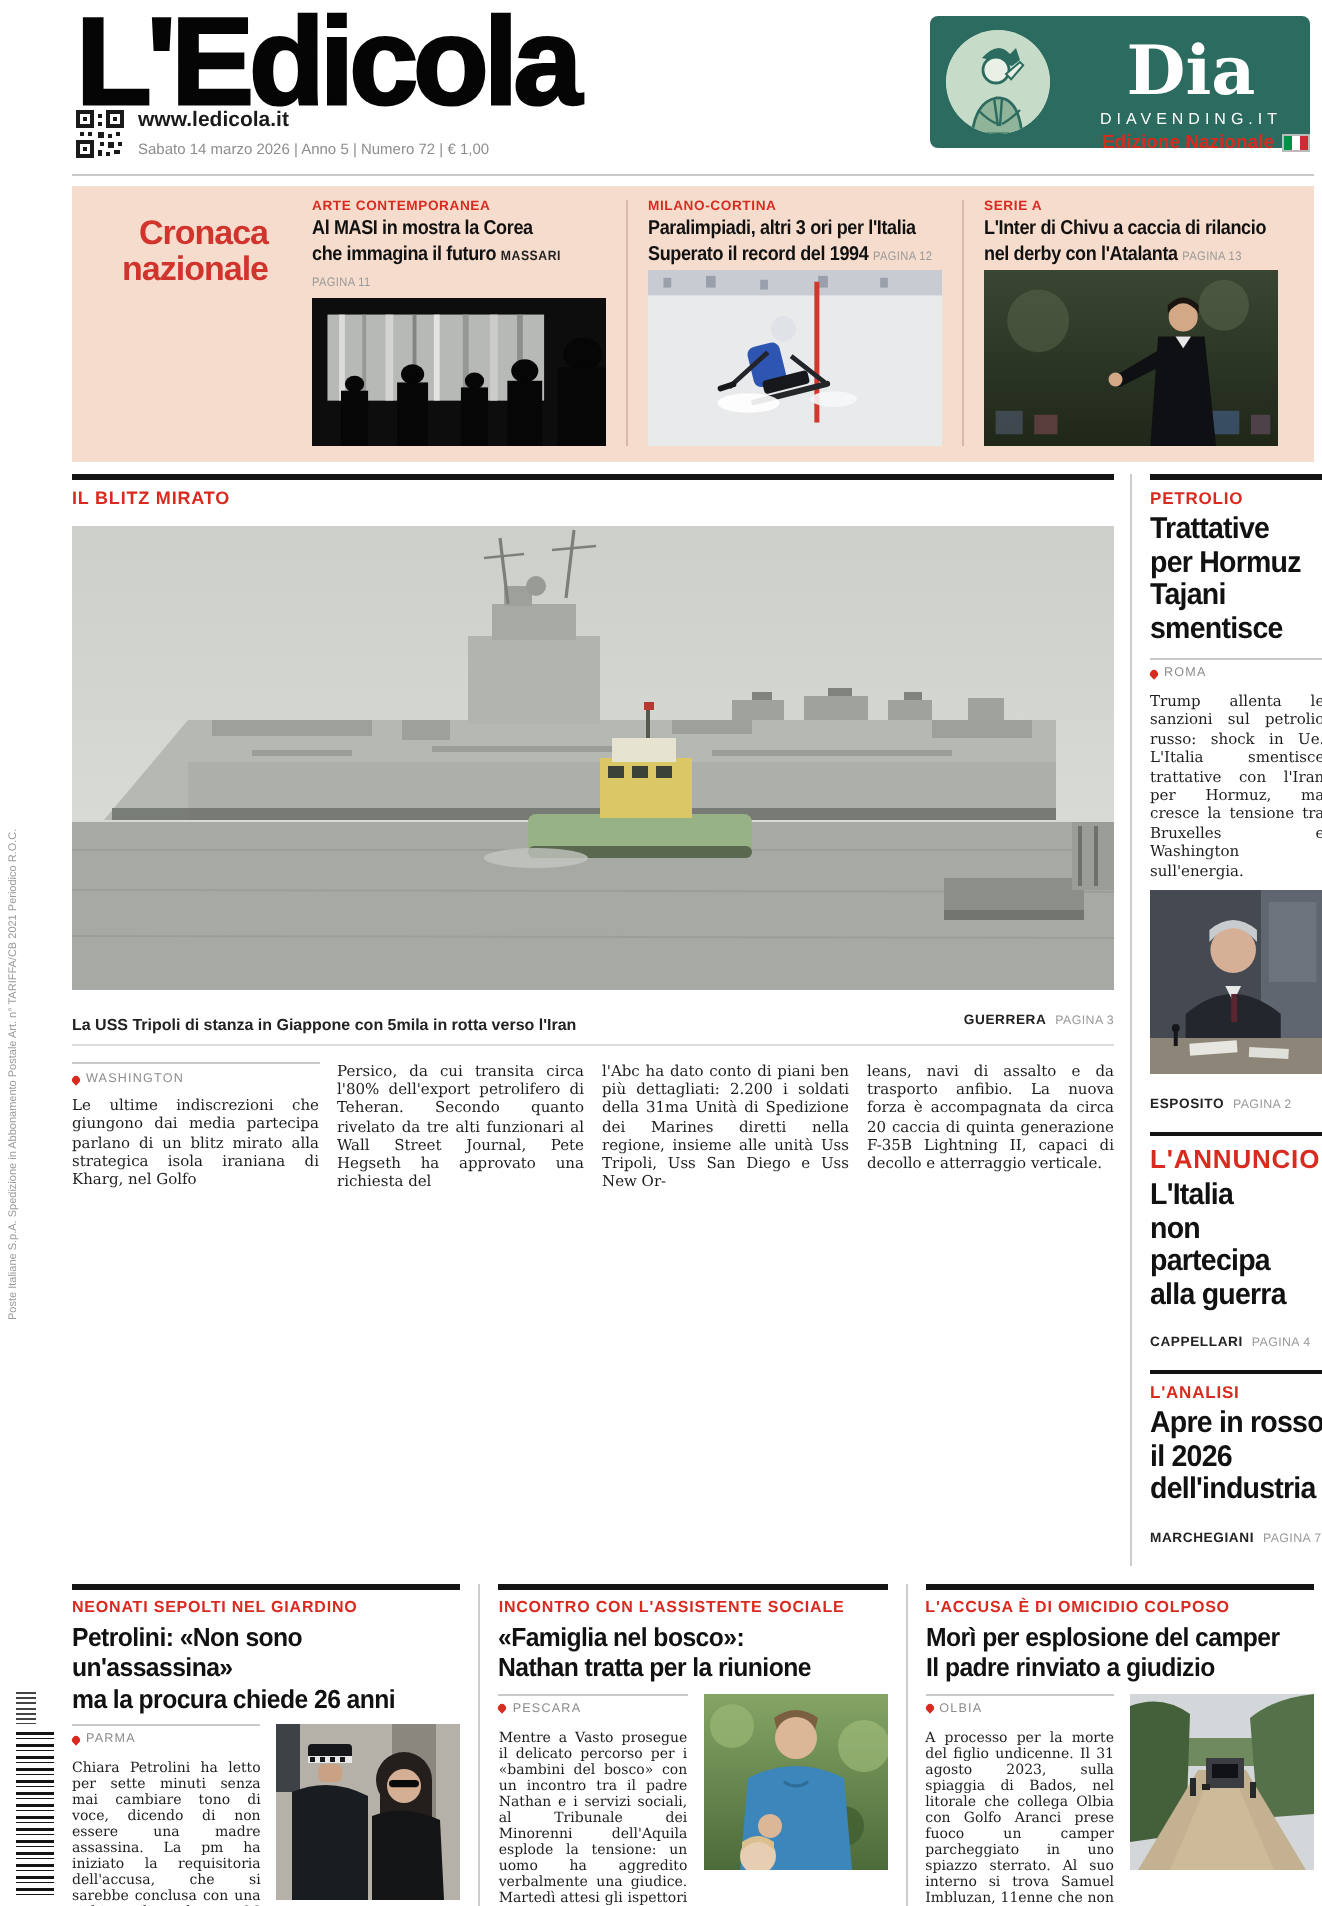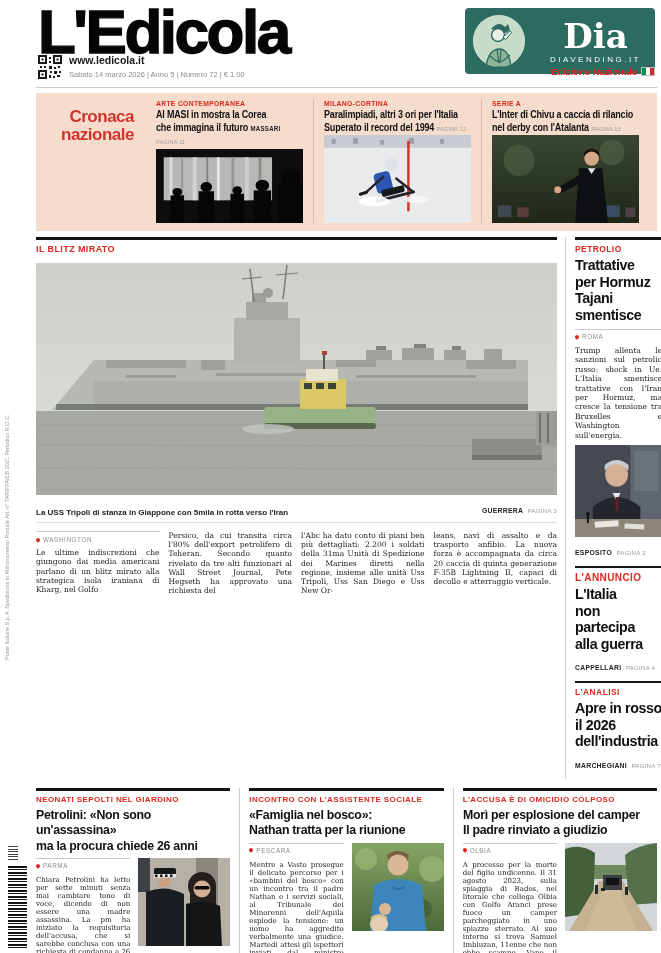--- a/index.html
+++ b/index.html
@@ -357,21 +357,21 @@
           <span class="cap">La USS Tripoli di stanza in Giappone con 5mila in rotta verso l'Iran</span>
           <span class="by"><b>GUERRERA</b> <span class="pg">PAGINA 3</span></span>
         </div>
 
         <div class="cols">
           <div class="col">
             <div class="dl">
               <span class="pin"></span>
               <span class="city">WASHINGTON</span>
             </div>
-            <span>Le ultime indiscrezioni che giungono dai media americani parlano di un blitz mirato alla strategica isola iraniana di Kharg, nel Golfo</span>
+            <span>Le ultime indiscrezioni che giungono dai media partecipa parlano di un blitz mirato alla strategica isola iraniana di Kharg, nel Golfo</span>
           </div>
           <div class="col">Persico, da cui transita circa l'80% dell'export petrolifero di Teheran. Secondo quanto rivelato da tre alti funzionari al Wall Street Journal, Pete Hegseth ha approvato una richiesta del</div>
           <div class="col">l'Abc ha dato conto di piani ben più dettagliati: 2.200 i soldati della 31ma Unità di Spedizione dei Marines diretti nella regione, insieme alle unità Uss Tripoli, Uss San Diego e Uss New Or-</div>
           <div class="col">leans, navi di assalto e da trasporto anfibio. La nuova forza è accompagnata da circa 20 caccia di quinta generazione F-35B Lightning II, capaci di decollo e atterraggio verticale.</div>
         </div>
       </div>
 
       <div class="side-col">
 
         <div class="side-story">
@@ -399,21 +399,21 @@
             <rect x="20" y="76" width="24" height="6" fill="#e8e6e0" transform="rotate(-4 32 79)"></rect>
             <rect x="50" y="79" width="20" height="5" fill="#dfe0da" transform="rotate(3 60 81)"></rect>
             <rect x="12" y="70" width="2" height="8" fill="#15161a"></rect>
               <circle cx="13" cy="69" r="2" fill="#15161a"></circle>
           </svg>
           <div class="s-by by"><b>ESPOSITO</b> <span class="pg">PAGINA 2</span></div>
         </div>
 
         <div class="side-story">
           <div class="rule2"></div>
-          <div class="kicker" style="font-size:10px">L'ANNUNCIO</div>
+          <div class="kicker" style="font-size:13px">L'ANNUNCIO</div>
           <div class="s-hl">L'Italia
 non partecipa
 alla guerra</div>
           <div class="s-by by"><b>CAPPELLARI</b> <span class="pg">PAGINA 4</span></div>
         </div>
 
         <div class="side-story">
           <div class="rule2"></div>
           <div class="kicker" style="font-size:8.5px">L'ANALISI</div>
           <div class="s-hl">Apre in rosso

